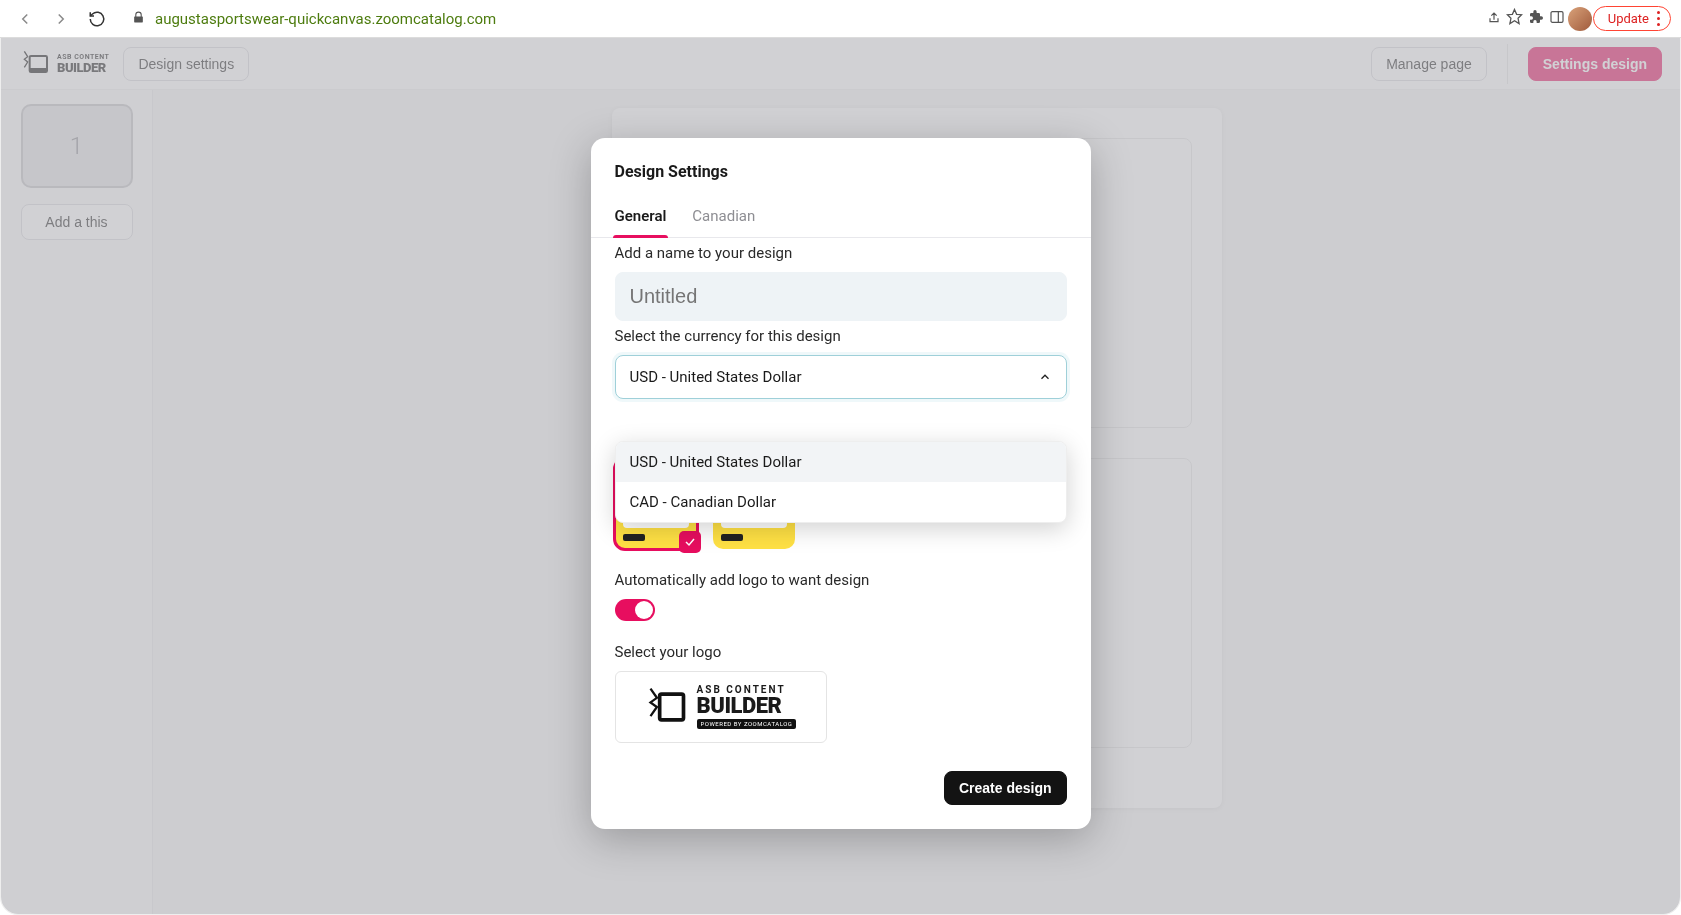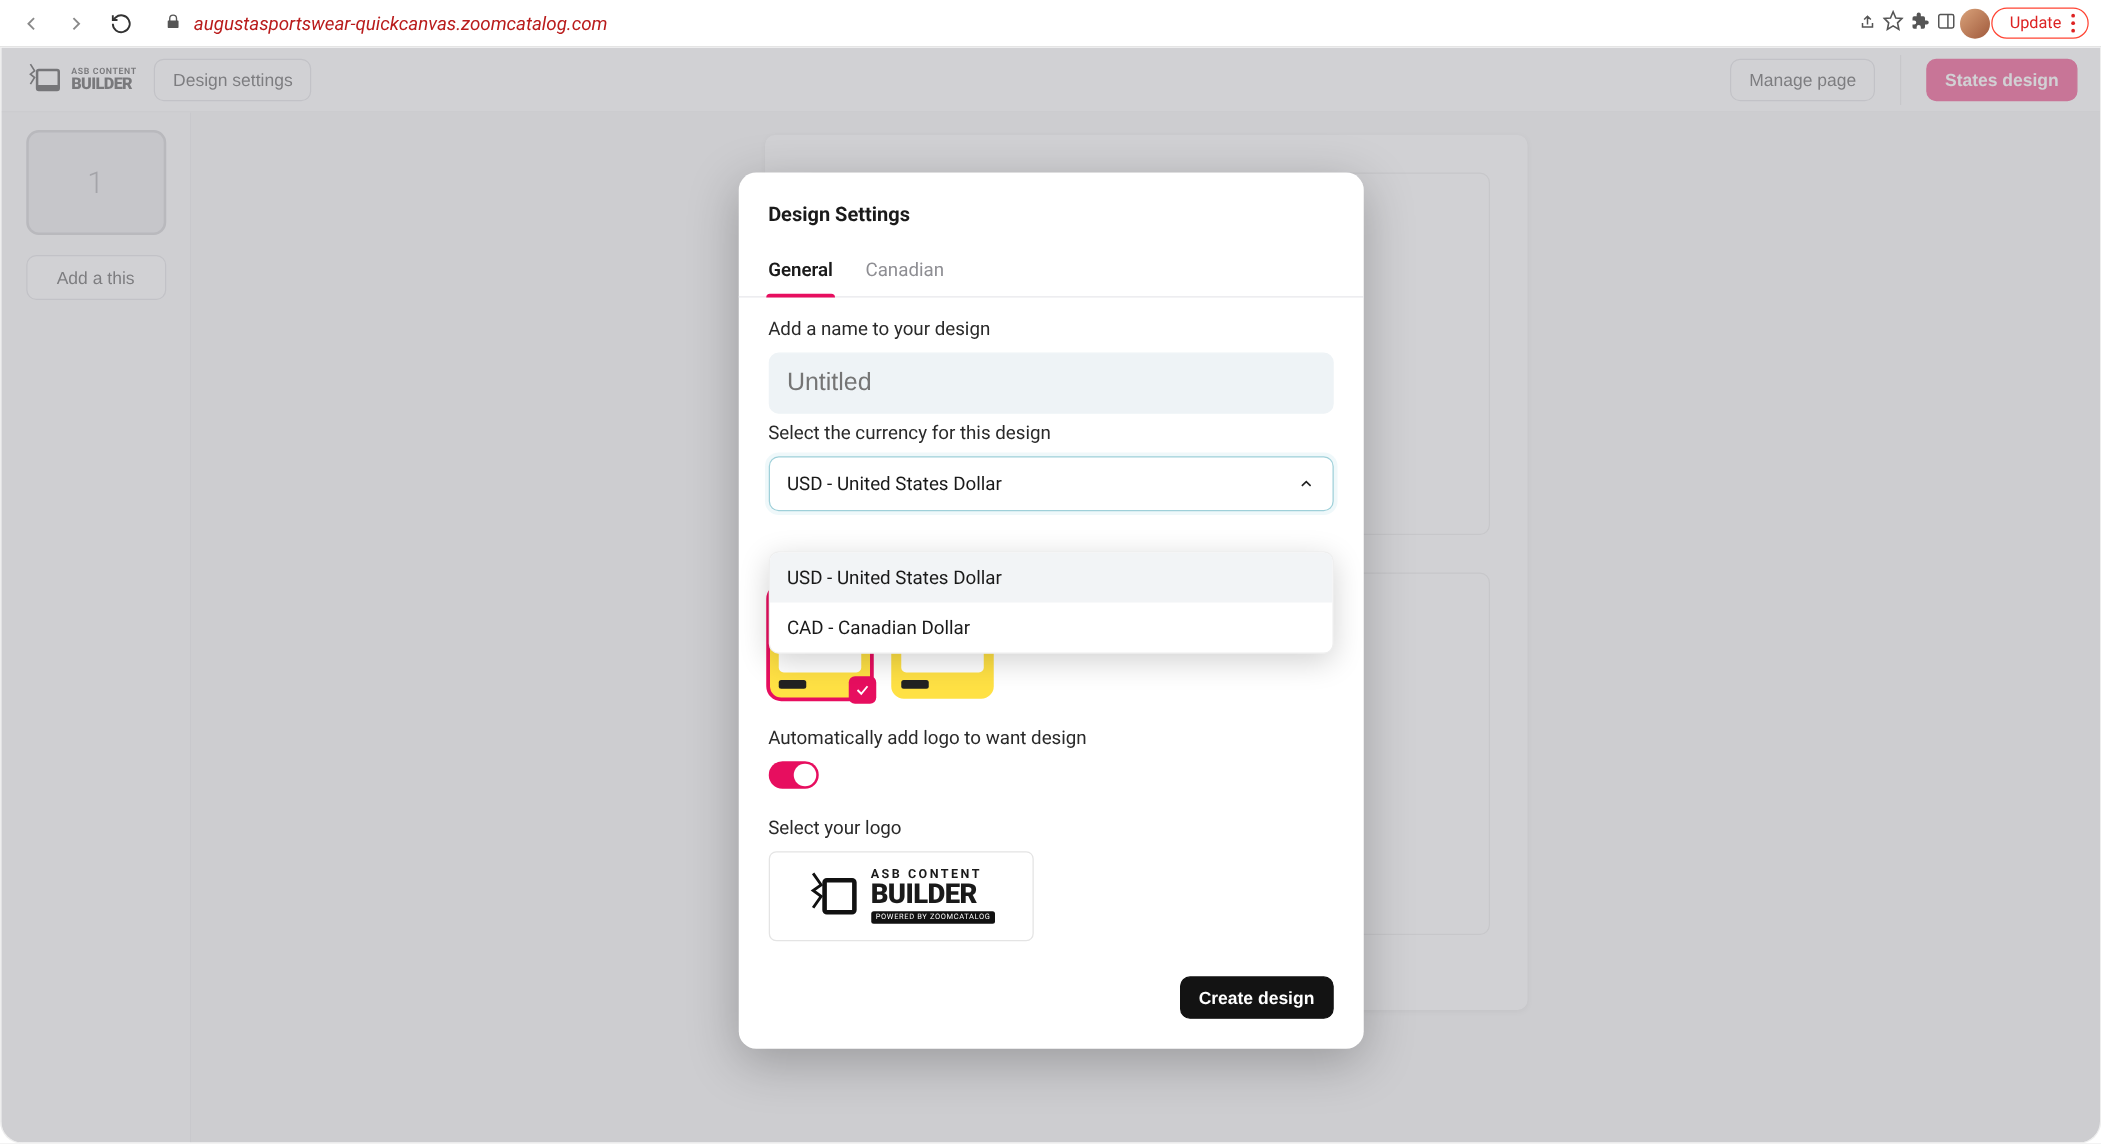--- a/index.html
+++ b/index.html
@@ -3,21 +3,21 @@
   <meta charset="utf-8">
   <style>
     * { box-sizing: border-box; margin: 0; padding: 0; }
     body { font-family: -apple-system, BlinkMacSystemFont, "Segoe UI", Roboto, Helvetica, Arial, sans-serif; font-size: 14px; color: #1a1a1a; background: #fff; width: 1681px; height: 915px; overflow: hidden; position: relative; }
 
     
     .chrome-bar { height: 38px; display: flex; align-items: center; padding: 0 10px; gap: 6px; border-bottom: 1px solid #dcdcdc; background: #fff; }
     .nav-btn { width: 30px; height: 30px; display: flex; align-items: center; justify-content: center; border-radius: 50%; color: #8a8a8a; font-size: 18px; }
     .nav-btn.active { color: #333; }
     .lock-icon { font-size: 12px; color: #555; margin-right: 4px; }
-    .url-text { font-size: 15px; color: #b91c1c; flex: 0 0 auto; font-style: italic; }
+    .url-text { font-size: 15px; color: #4d7c0f; flex: 0 0 auto; }
     .chrome-spacer { flex: 1; }
     .chrome-right { display: flex; align-items: center; gap: 1px; }
     .chrome-icon { color: #555; font-size: 16px; width: 20px; text-align: center; }
     .avatar { width: 24px; height: 24px; border-radius: 50%; background: linear-gradient(135deg,#d9a27a,#a05a3c); }
     .update-pill { border: 1px solid #f43; color: #d22; padding: 4px 10px 4px 14px; border-radius: 20px; font-size: 13px; display: flex; align-items: center; gap: 8px; }
     .kebab { display: inline-flex; flex-direction: column; gap: 3px; }
     .kebab span { width: 3px; height: 3px; background: #d22; border-radius: 50%; }
 
     
     .app { position: absolute; top: 38px; left: 0; right: 0; bottom: 0; background: #fff; border-radius: 0 0 18px 18px; overflow: hidden; border: 1px solid #eee; border-top: none;}
@@ -43,21 +43,21 @@
     
     .canvas-area { flex:1; position: relative; background: #f3f3f3; }
     .canvas-panel { position:absolute; left:50%; transform:translateX(-50%); top:18px; width:610px; background:#fff; border-radius:8px; padding:30px; box-shadow:0 1px 4px rgba(0,0,0,0.08); }
     .slot { border:1px solid #e5e5e5; border-radius:8px; height:290px; margin-bottom:30px; display:flex; flex-direction:column; align-items:center; justify-content:center; gap:14px; color:#777; font-size:14px; text-align:center;}
     .slot .slot-btn{ border:1px solid #d8d8dc; background:#fff; padding:6px 14px; border-radius:6px; color:#333;}
 
     
     .modal { position: absolute; z-index: 10; left: 50%; top: 100px; transform: translateX(-50%); width: 500px; background: #fff; border-radius: 14px; box-shadow: 0 10px 40px rgba(0,0,0,0.25); overflow: visible; }
     .modal-body { padding: 24px 24px 24px; }
     .modal-title { font-size: 16px; font-weight: 700; margin-bottom: 18px; }
-    .tabs { display: flex; gap: 26px; border-bottom: 1px solid #e8e8ec; margin: 0 -24px 16px; padding: 0 24px; align-items: center; }
+    .tabs { display: flex; gap: 26px; border-bottom: 1px solid #e8e8ec; margin: 0 -24px 6px; padding: 0 24px; align-items: center; }
     .tab { padding: 8px 0 12px; font-size: 15px; color: #8e8e93; position: relative; cursor: pointer; }
     .tab.active { color: #1a1a1a; font-weight: 600; }
     .tab.active::after{ content:""; position:absolute; left:-2px; right:-2px; bottom:-1px; height:3px; background:#e70e5f; border-radius:3px 3px 0 0;}
     .field-label { font-size: 15px; color: #2a2a2a; margin-bottom: 10px; }
     .text-input { width: 100%; background: #eef3f6; border: 1px solid #eef3f6; border-radius: 8px; padding: 12px 14px; font-size: 20px; color: #777; margin-bottom: 6px; }
     .select-box { position: relative; width: 100%; border: 1.5px solid #9fd0d9; border-radius: 8px; padding: 12px 14px; font-size: 15px; display:flex; justify-content:space-between; align-items:center; cursor:pointer; margin-bottom: 6px; background:#fff; box-shadow: 0 0 0 3px rgba(150,210,220,0.15);}
     .chev { width: 14px; height: 14px; }
     .dropdown { position: absolute; left: 24px; right: 24px; top: 303px; background: #fff; border-radius: 8px; box-shadow: 0 6px 24px rgba(0,0,0,0.18); overflow: hidden; border:1px solid #eee; z-index:20;}
     .dd-item { padding: 11px 14px; font-size: 15px; cursor: pointer; }
     .dd-item.hover { background: #f2f4f6; }
@@ -157,21 +157,21 @@
       </svg>
       <div class="logo-text">
         <span class="t1">ASB CONTENT</span>
         <span class="t2">BUILDER</span>
       </div>
     </div>
     <button class="btn">Design settings</button>
     <div class="header-spacer"></div>
     <button class="btn">Manage page</button>
     <div class="header-divider"></div>
-    <button class="btn btn-primary">States design</button>
+    <button class="btn btn-primary">Settings design</button>
   </div>
 
   <div class="workspace">
     <div class="sidebar">
       <div class="page-thumb">
           <span>1</span>
         </div>
       <button class="add-page-btn btn">Add a this</button>
     </div>
     <div class="canvas-area">

